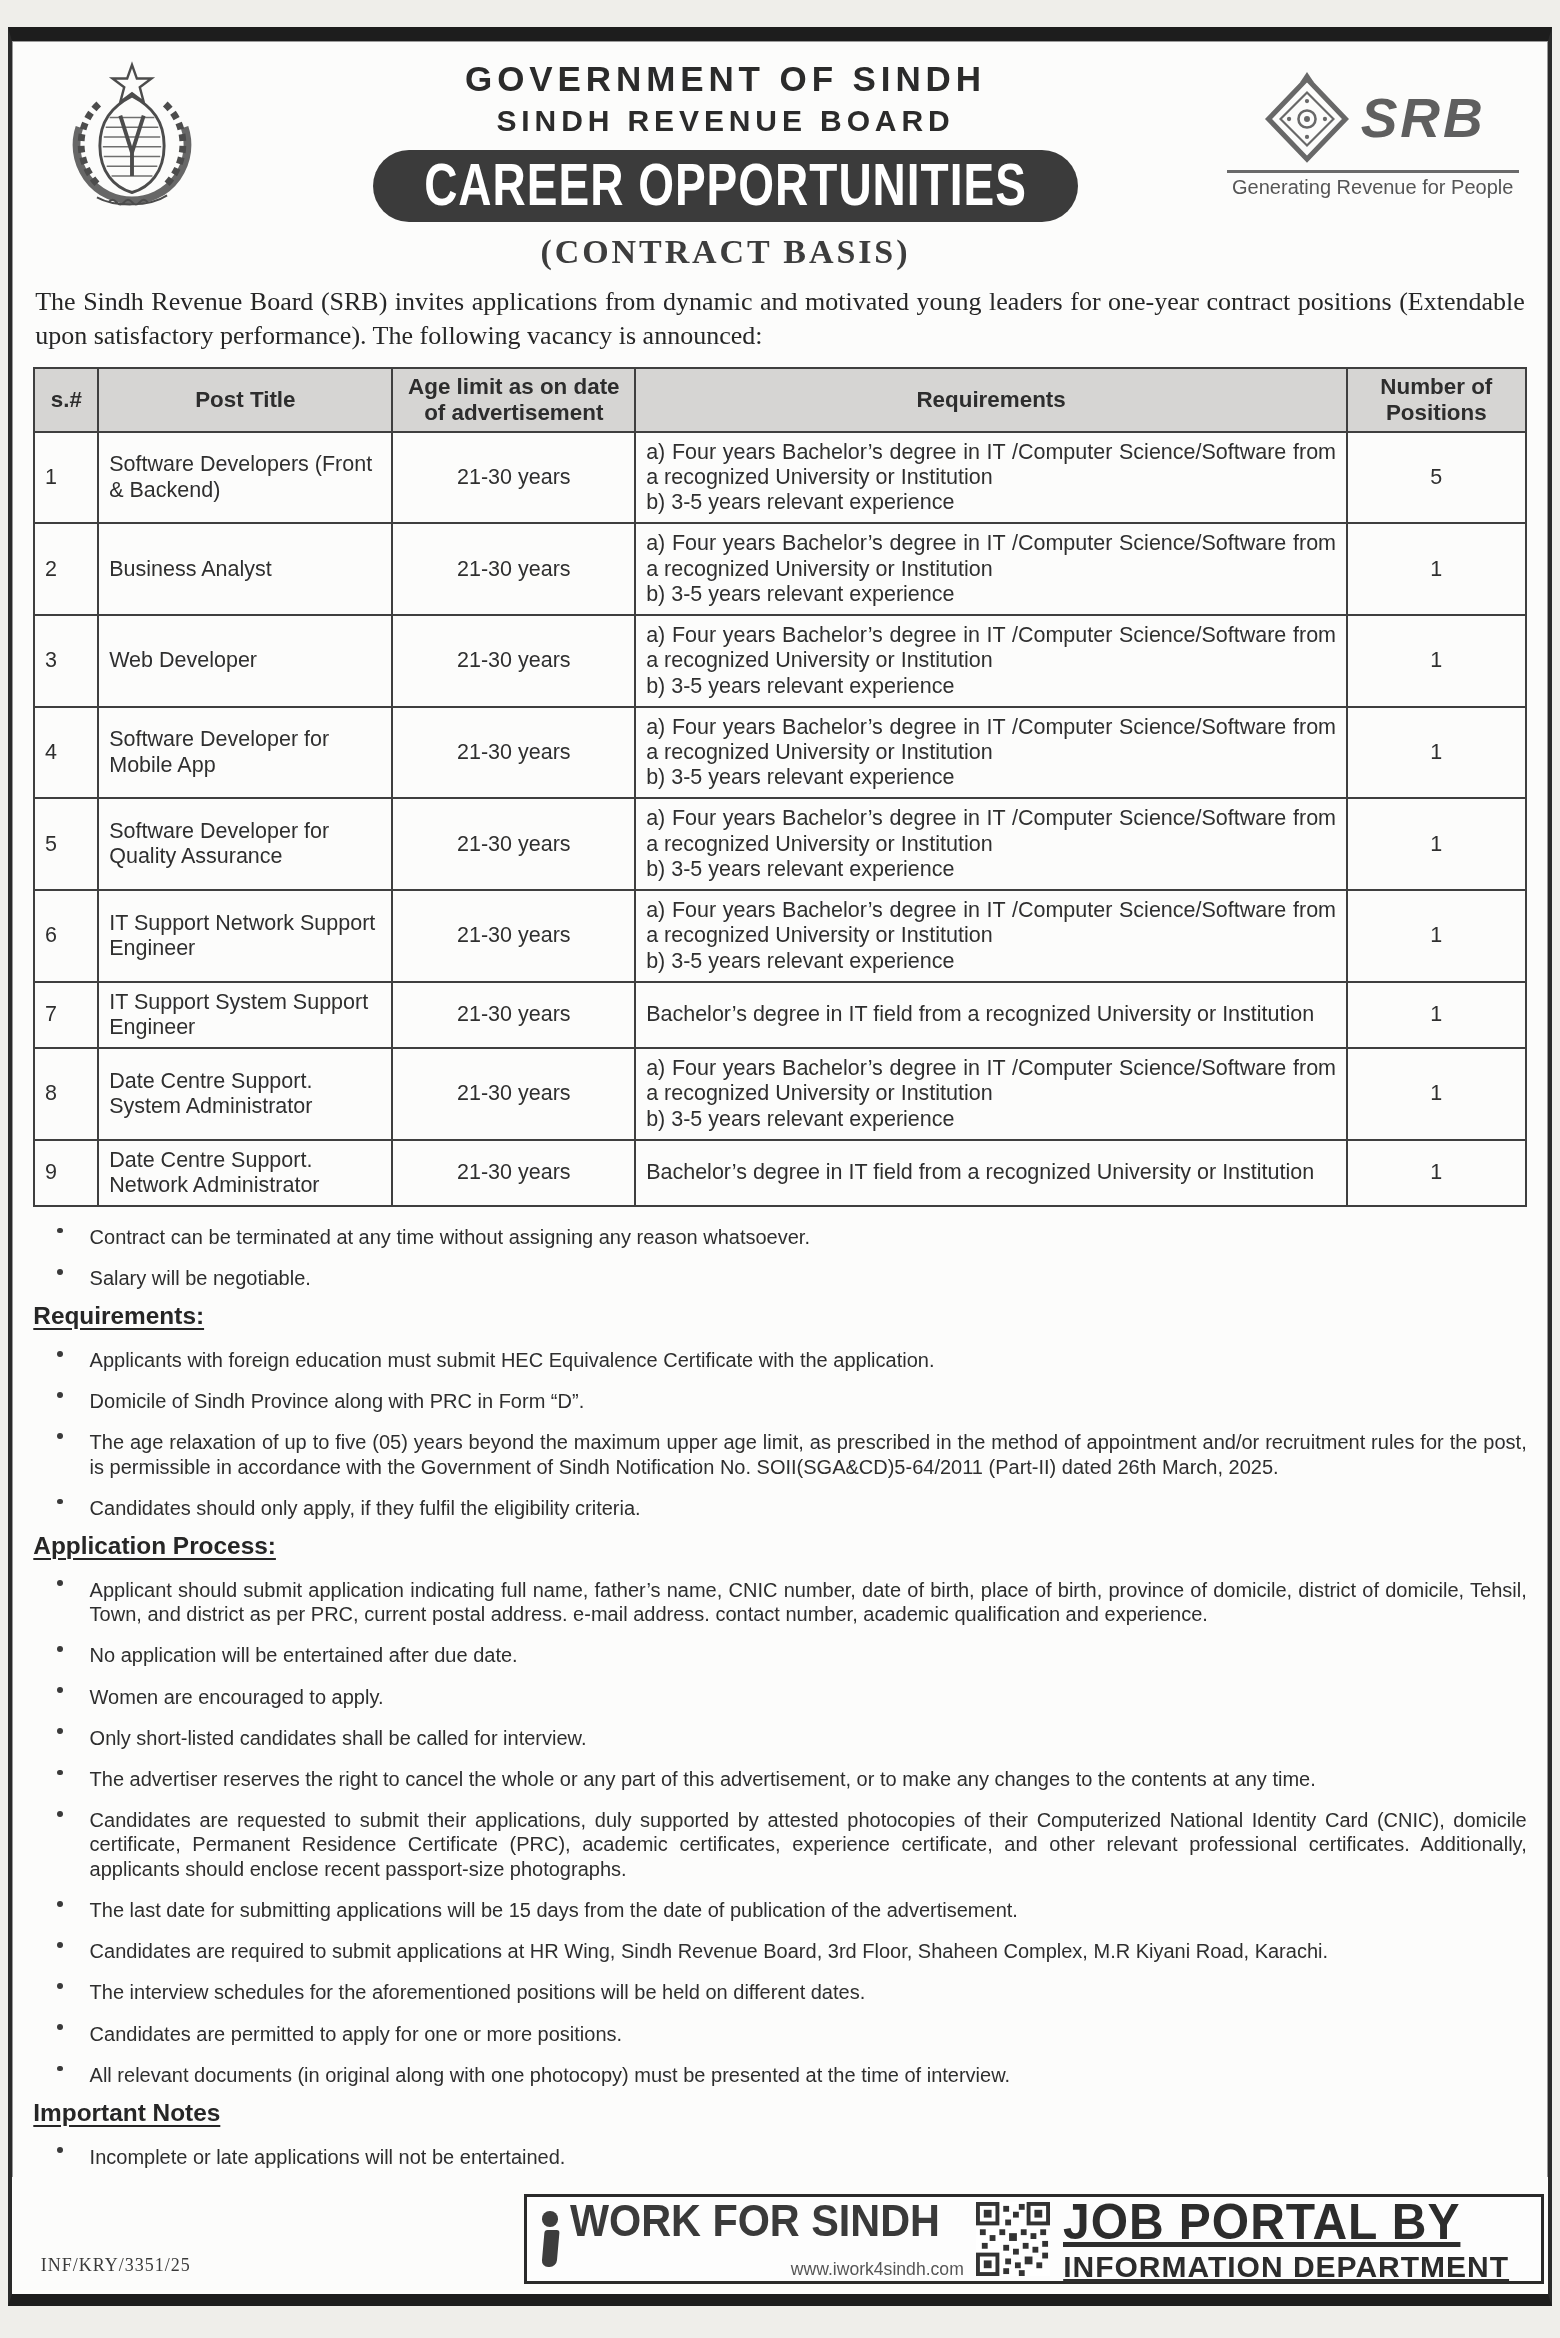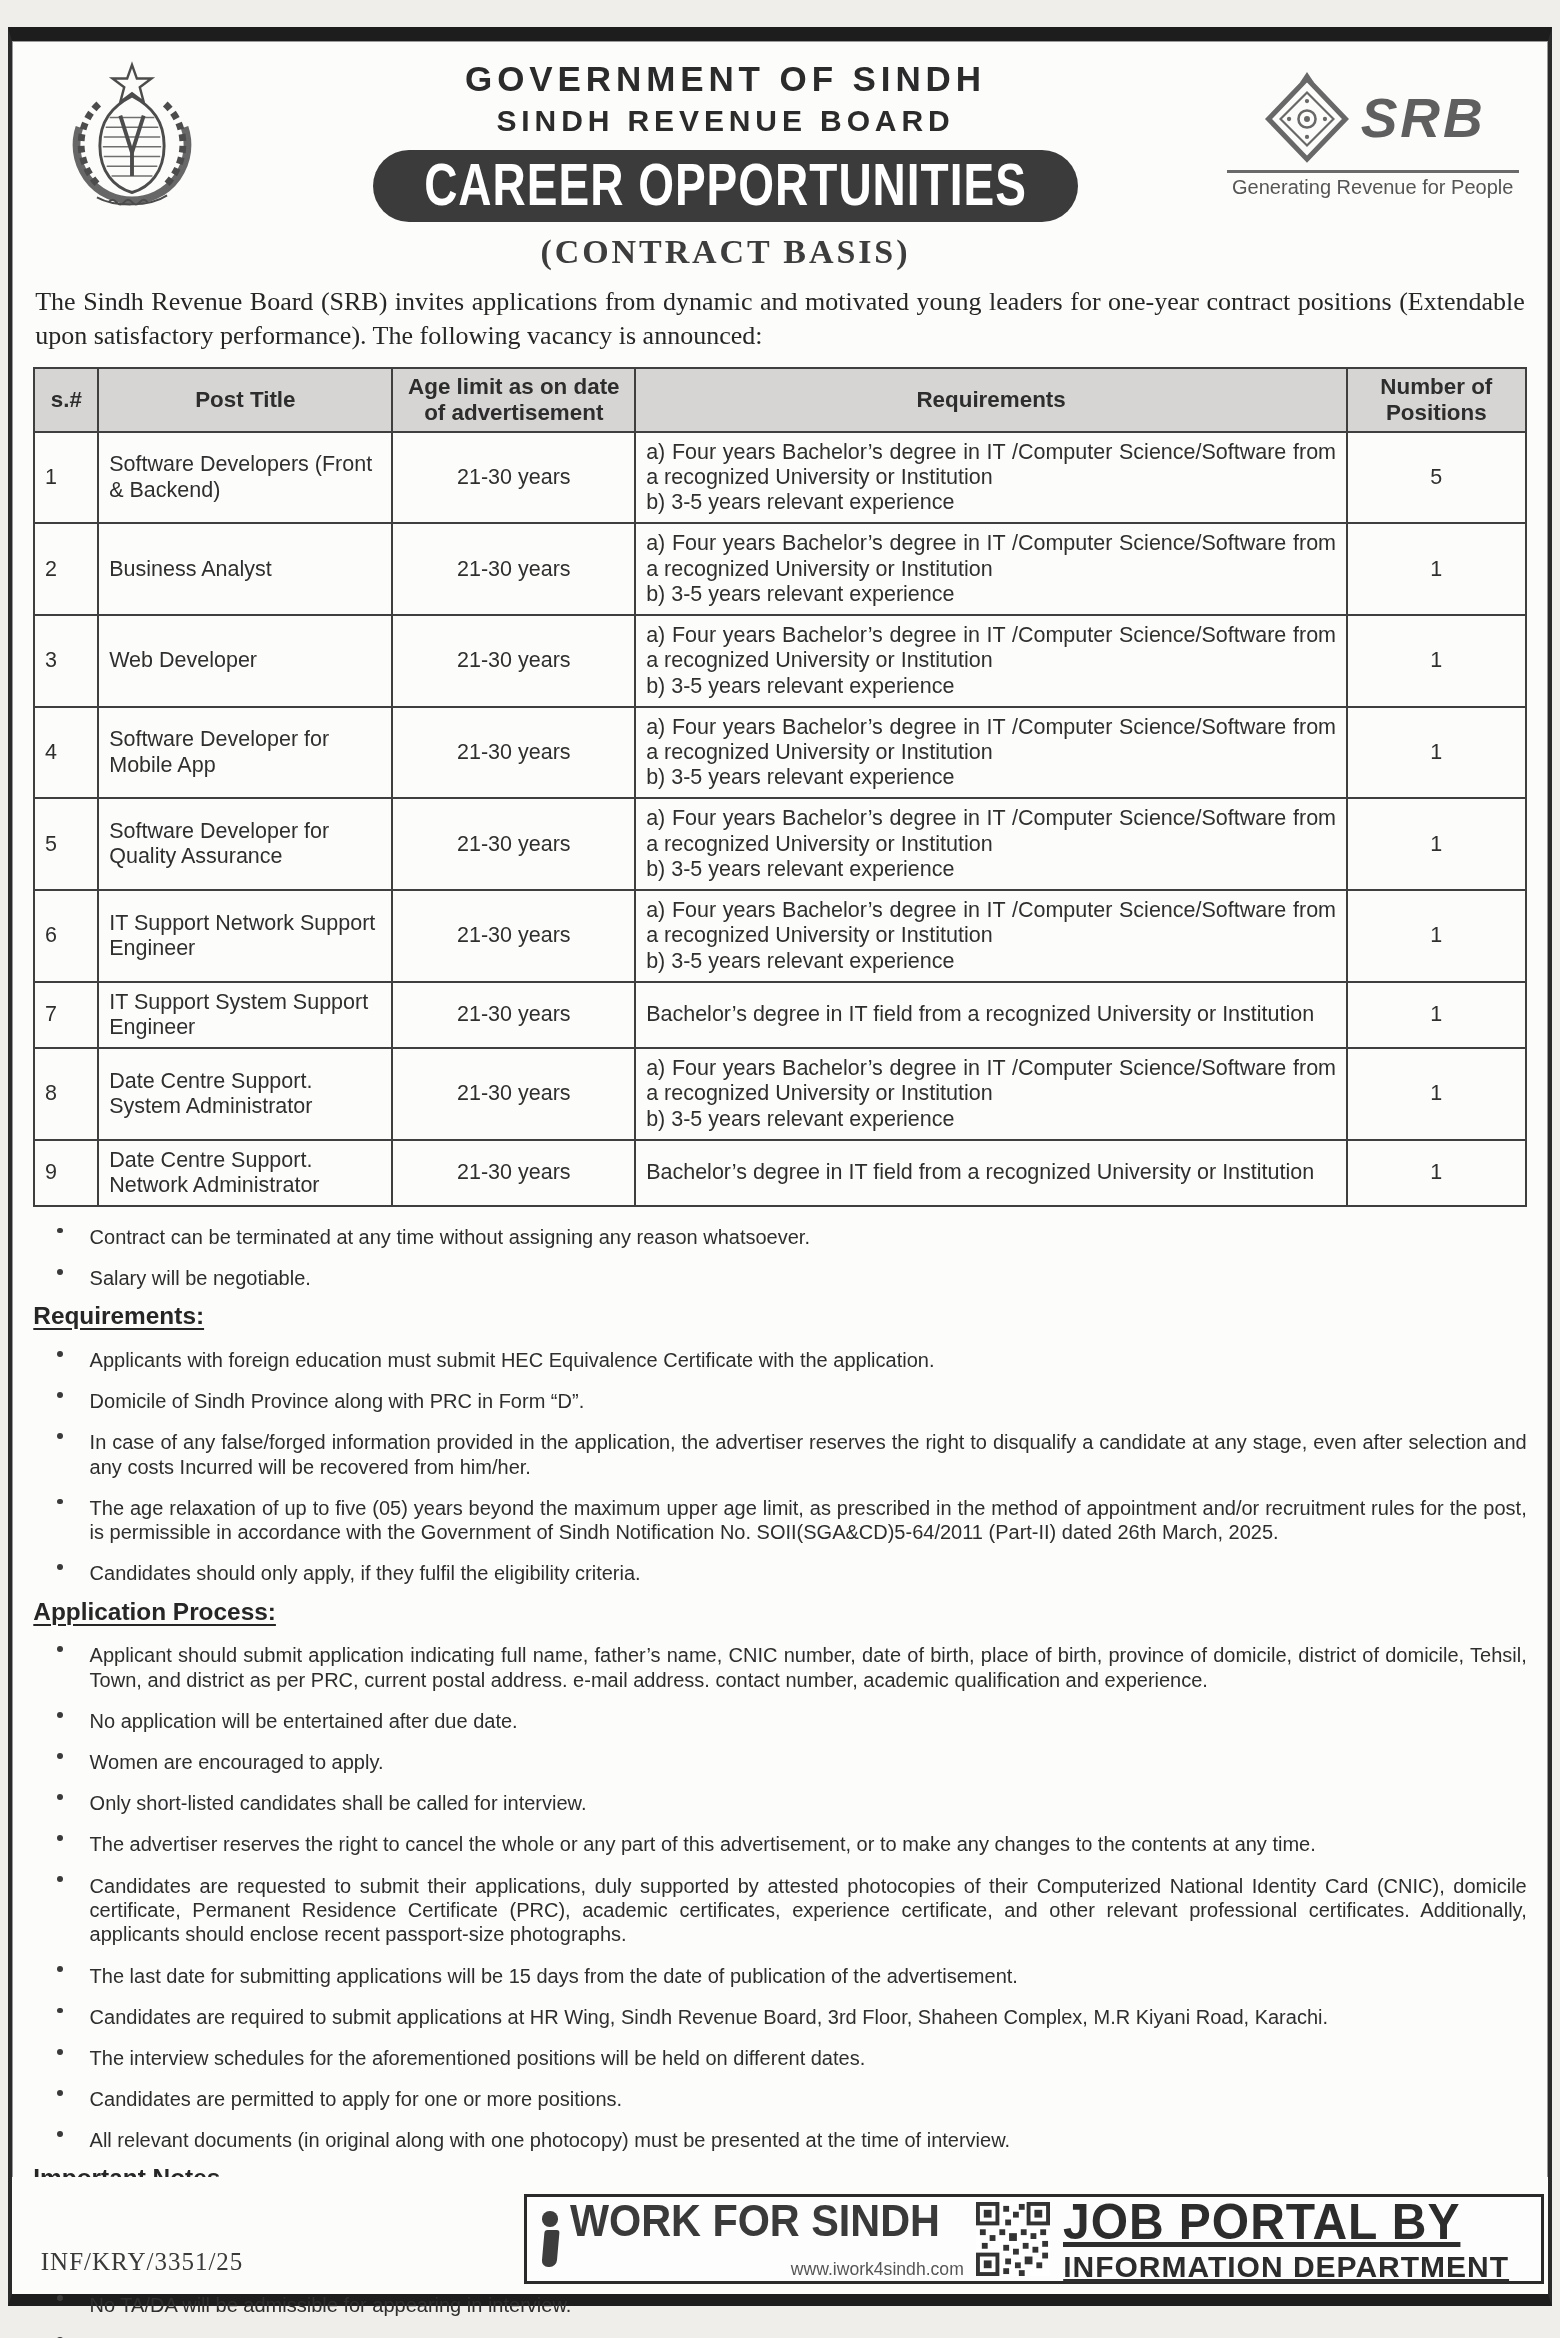--- a/index.html
+++ b/index.html
@@ -46,21 +46,21 @@
   .bullet{display:flex;margin:0 2px 8.8px;}
   .bullet .dot{flex:none;width:5.9px;height:5.9px;border-radius:50%;background:#3a3a3a;
         margin:10.7px 0 0 23.4px;}
   .bullet .txt{flex:1;margin-left:27px;font-size:20px;line-height:1.22;text-align:justify;
         color:#2e2e2e;margin-top:8px;}
   .sec-h{font-size:24.4px;font-weight:bold;color:#262626;text-decoration:underline;
         text-decoration-thickness:2px;text-underline-offset:3.9px;margin:11.7px 0 9.8px 2px;}
   
   .footer-bar{position:absolute;left:0;right:0;bottom:0;height:117px;background:#fcfcfb;z-index:5;}
   .ref{position:absolute;left:29px;bottom:17.6px;font-family:"Liberation Serif",serif;
-        font-size:25px;letter-spacing:1px;color:#3a3a3a;}
+        font-size:18px;letter-spacing:1px;color:#3a3a3a;}
   .badge{position:absolute;right:3.9px;bottom:9.8px;width:1020px;height:90px;box-sizing:border-box;
         border:3.9px solid #2a2a2a;background:#fdfdfd;display:flex;align-items:center;
         padding:0 13.7px;gap:11.7px;}
   .wfs{display:flex;align-items:center;gap:11.7px;flex:none;}
   .ilogo{width:17.6px;flex:none;display:flex;flex-direction:column;align-items:center;}
   .ilogo .idot{width:15.6px;height:15.6px;border-radius:50%;background:#3d3d3d;}
   .ilogo .istem{width:14.6px;height:37px;background:#3d3d3d;border-radius:2.9px 2.9px 6.8px 6.8px;
         margin-top:2.9px;transform:skewX(-5deg);}
   .wfs-text{display:flex;flex-direction:column;align-items:flex-end;}
   .wfs-title{font-size:44px;font-weight:bold;color:#3a3a3a;line-height:1;letter-spacing:0;
@@ -251,24 +251,20 @@
 
       <div class="sec-h">Requirements:</div>
       <div class="bullets">
         <div class="bullet">
             <span class="dot"></span>
             <span class="txt">Applicants with foreign education must submit HEC Equivalence Certificate with the application.</span>
           </div>
         <div class="bullet">
             <span class="dot"></span>
             <span class="txt">Domicile of Sindh Province along with PRC in Form “D”.</span>
-          </div>
-        <div class="bullet">
-            <span class="dot"></span>
-            <span class="txt">In case of any false/forged information provided in the application, the advertiser reserves the right to disqualify a candidate at any stage, even after selection and any costs Incurred will be recovered from him/her.</span>
           </div>
         <div class="bullet">
             <span class="dot"></span>
             <span class="txt">The age relaxation of up to five (05) years beyond the maximum upper age limit, as prescribed in the method of appointment and/or recruitment rules for the post, is permissible in accordance with the Government of Sindh Notification No. SOII(SGA&amp;CD)5-64/2011 (Part-II) dated 26th March, 2025.</span>
           </div>
         <div class="bullet">
             <span class="dot"></span>
             <span class="txt">Candidates should only apply, if they fulfil the eligibility criteria.</span>
           </div>
       </div>

